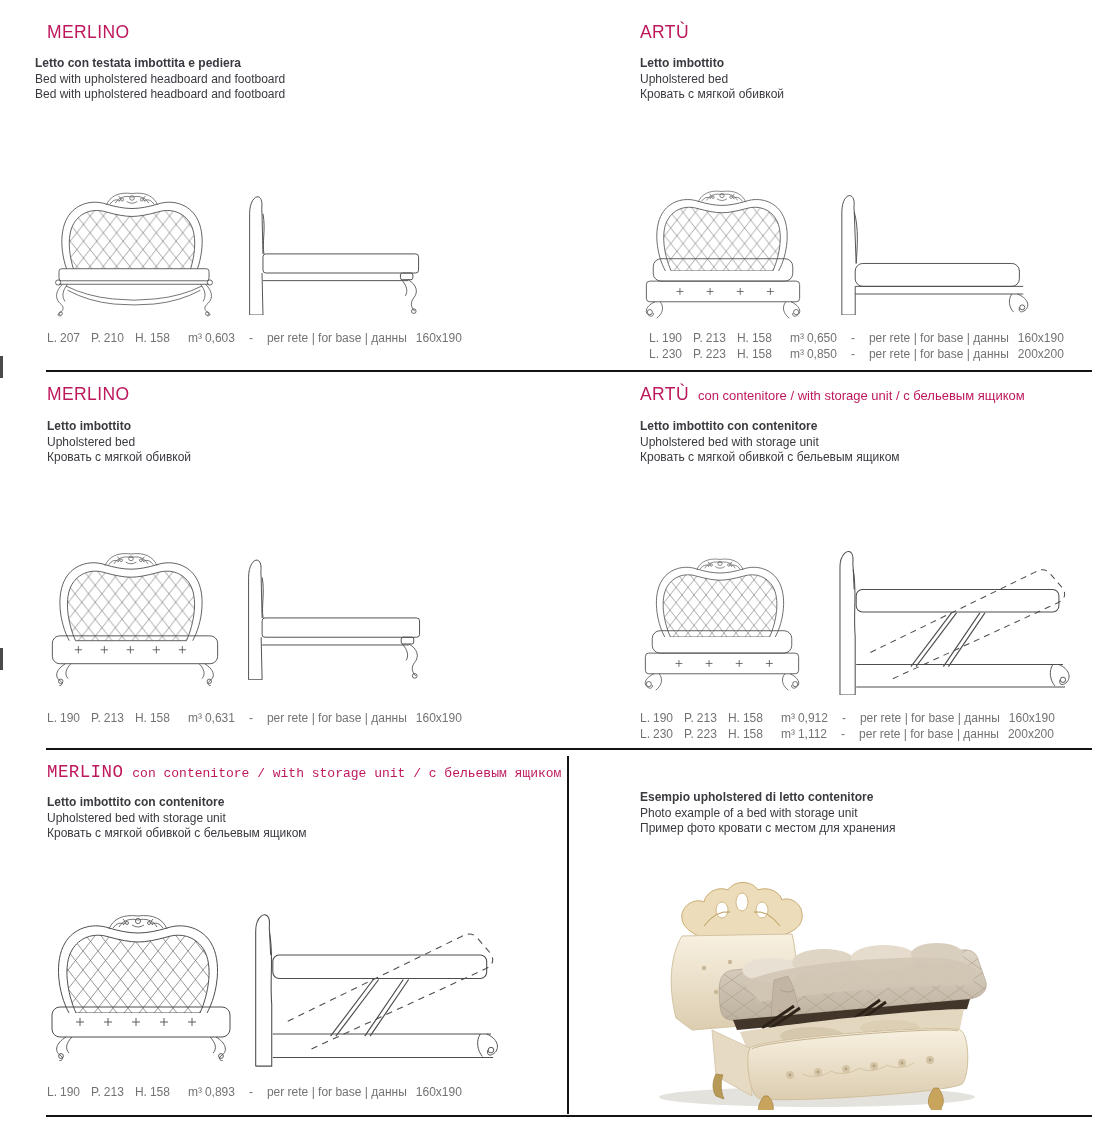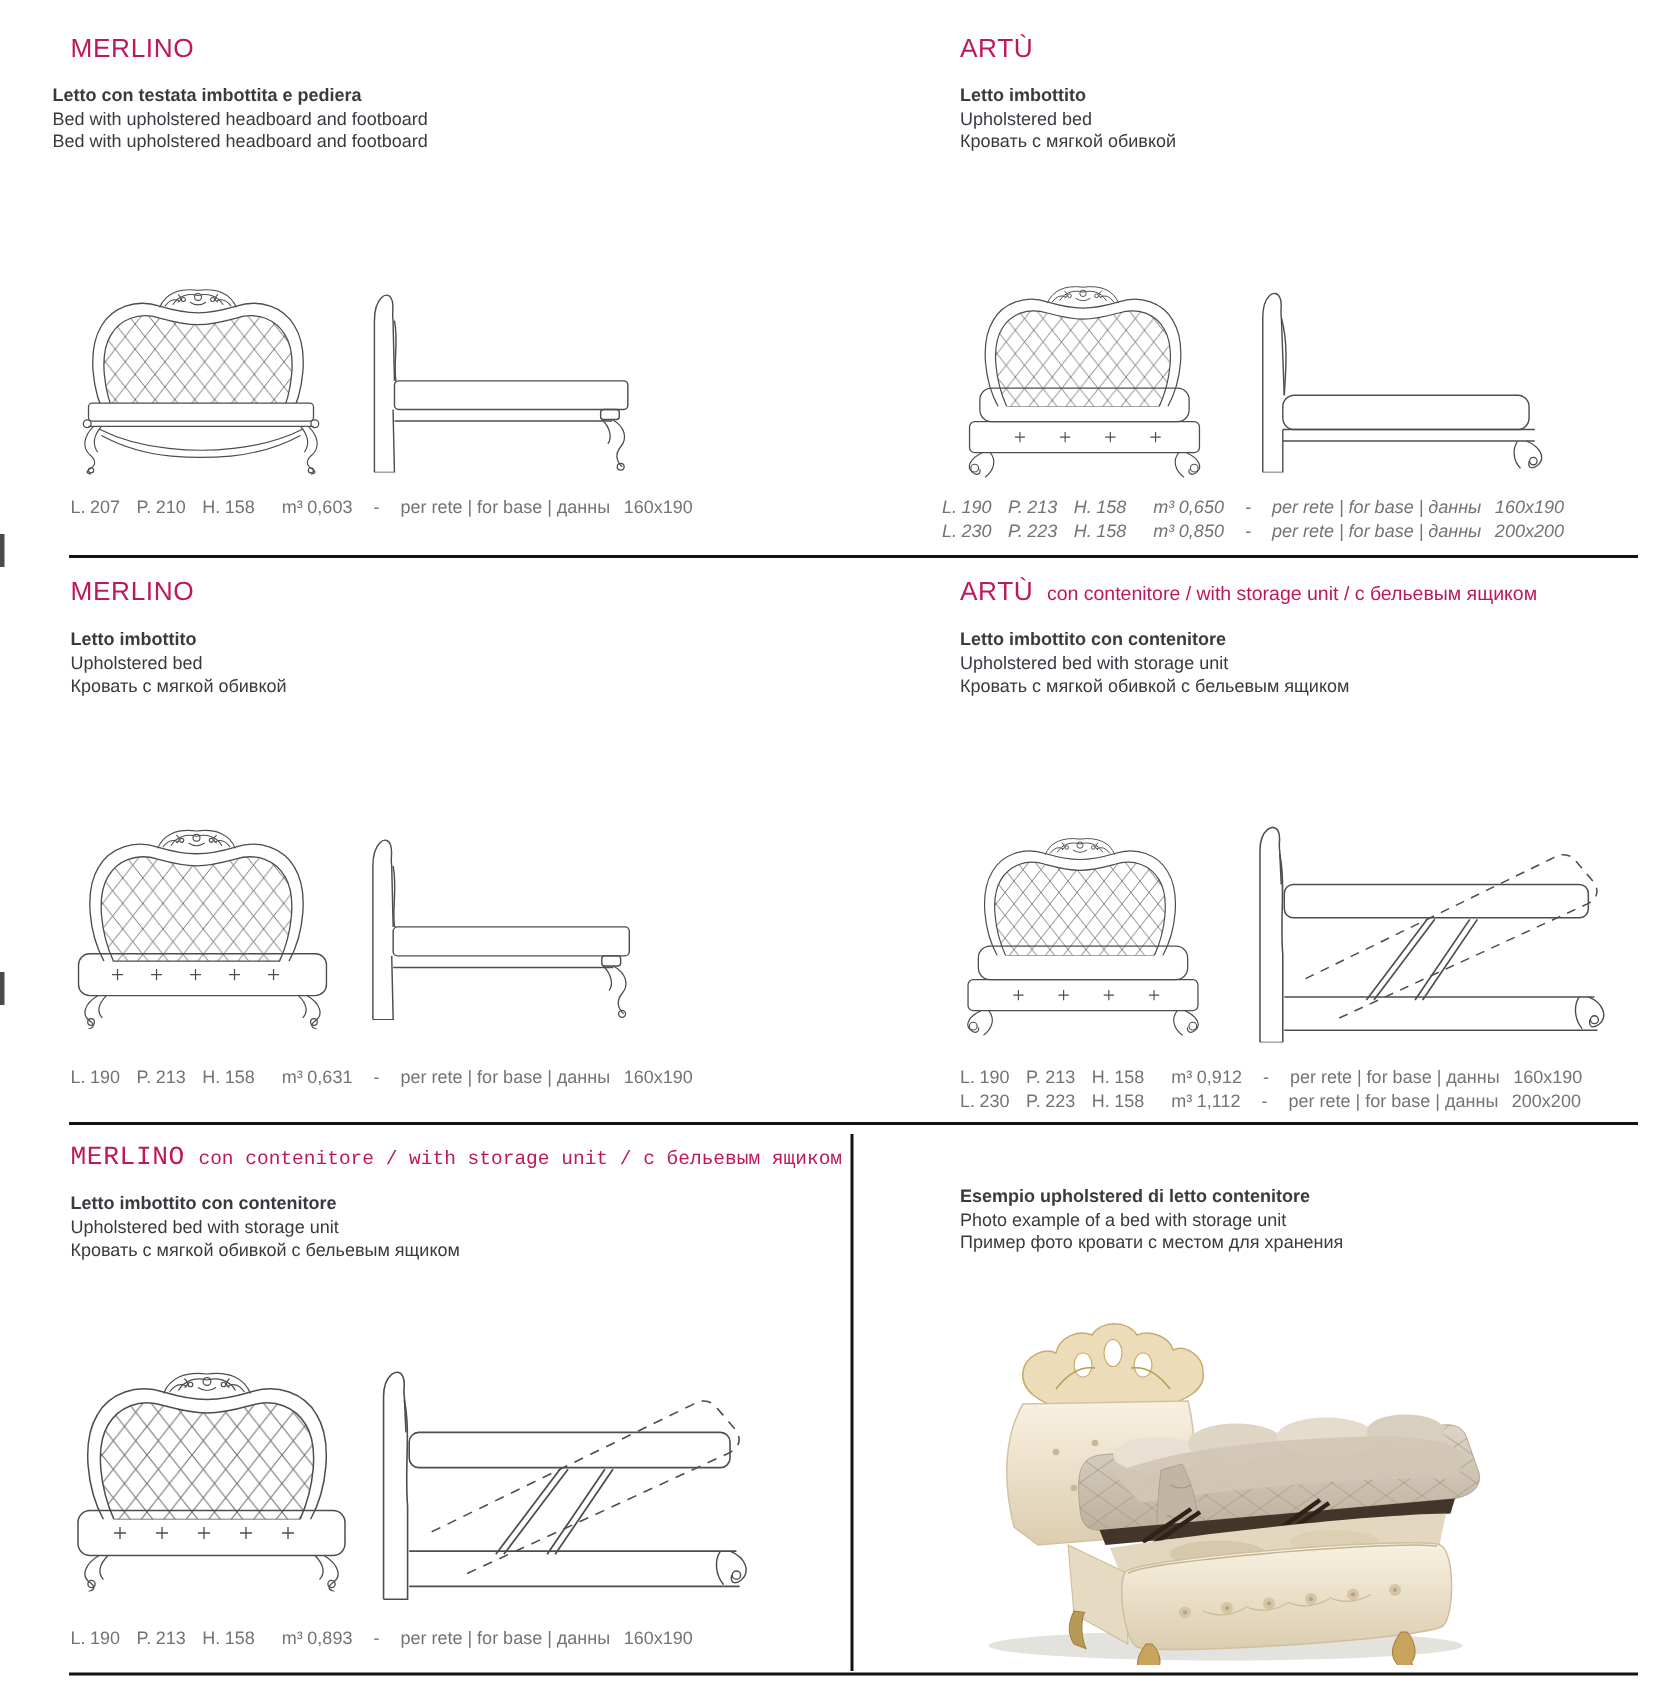--- a/index.html
+++ b/index.html
@@ -186,21 +186,21 @@
   <div class="abs desc" style="left:640px;top:56px;">
     <div class="b">Letto imbottito</div>
     <div>Upholstered bed</div>
     <div>Кровать с мягкой обивкой</div>
   </div>
   <svg class="abs" style="left:633px;top:183px;" width="420" height="137" viewBox="0 0 420 137">
     <use href="#hb-front" x="10" y="6" width="158" height="82"></use>
     <use href="#base-artu" x="0" y="74" width="180" height="62"></use>
     <use href="#side-artu" x="196" y="6" width="208" height="126"></use>
   </svg>
-  <div class="abs dims" style="left:628px;top:330px;font-style:italic;">
+  <div class="abs dims" style="left:649px;top:330px;">
     <div>
       <span class="lbl">L.</span><span class="v1">190</span><span class="lbl">P.</span><span class="v1">213</span><span class="lbl">H.</span><span class="v2">158</span><span class="lbl">m³</span><span class="v3">0,650</span><span class="dash">-</span><span class="note">per rete | for base | данны</span><span>160x190</span>
     </div>
     <div>
       <span class="lbl">L.</span><span class="v1">230</span><span class="lbl">P.</span><span class="v1">223</span><span class="lbl">H.</span><span class="v2">158</span><span class="lbl">m³</span><span class="v3">0,850</span><span class="dash">-</span><span class="note">per rete | for base | данны</span><span>200x200</span>
     </div>
   </div>
 
   <div class="abs rule" style="left:46px;top:370px;width:1046px;height:1.5px;"></div>
   <div class="abs artifact" style="left:0;top:356px;width:3px;height:22px;"></div>

